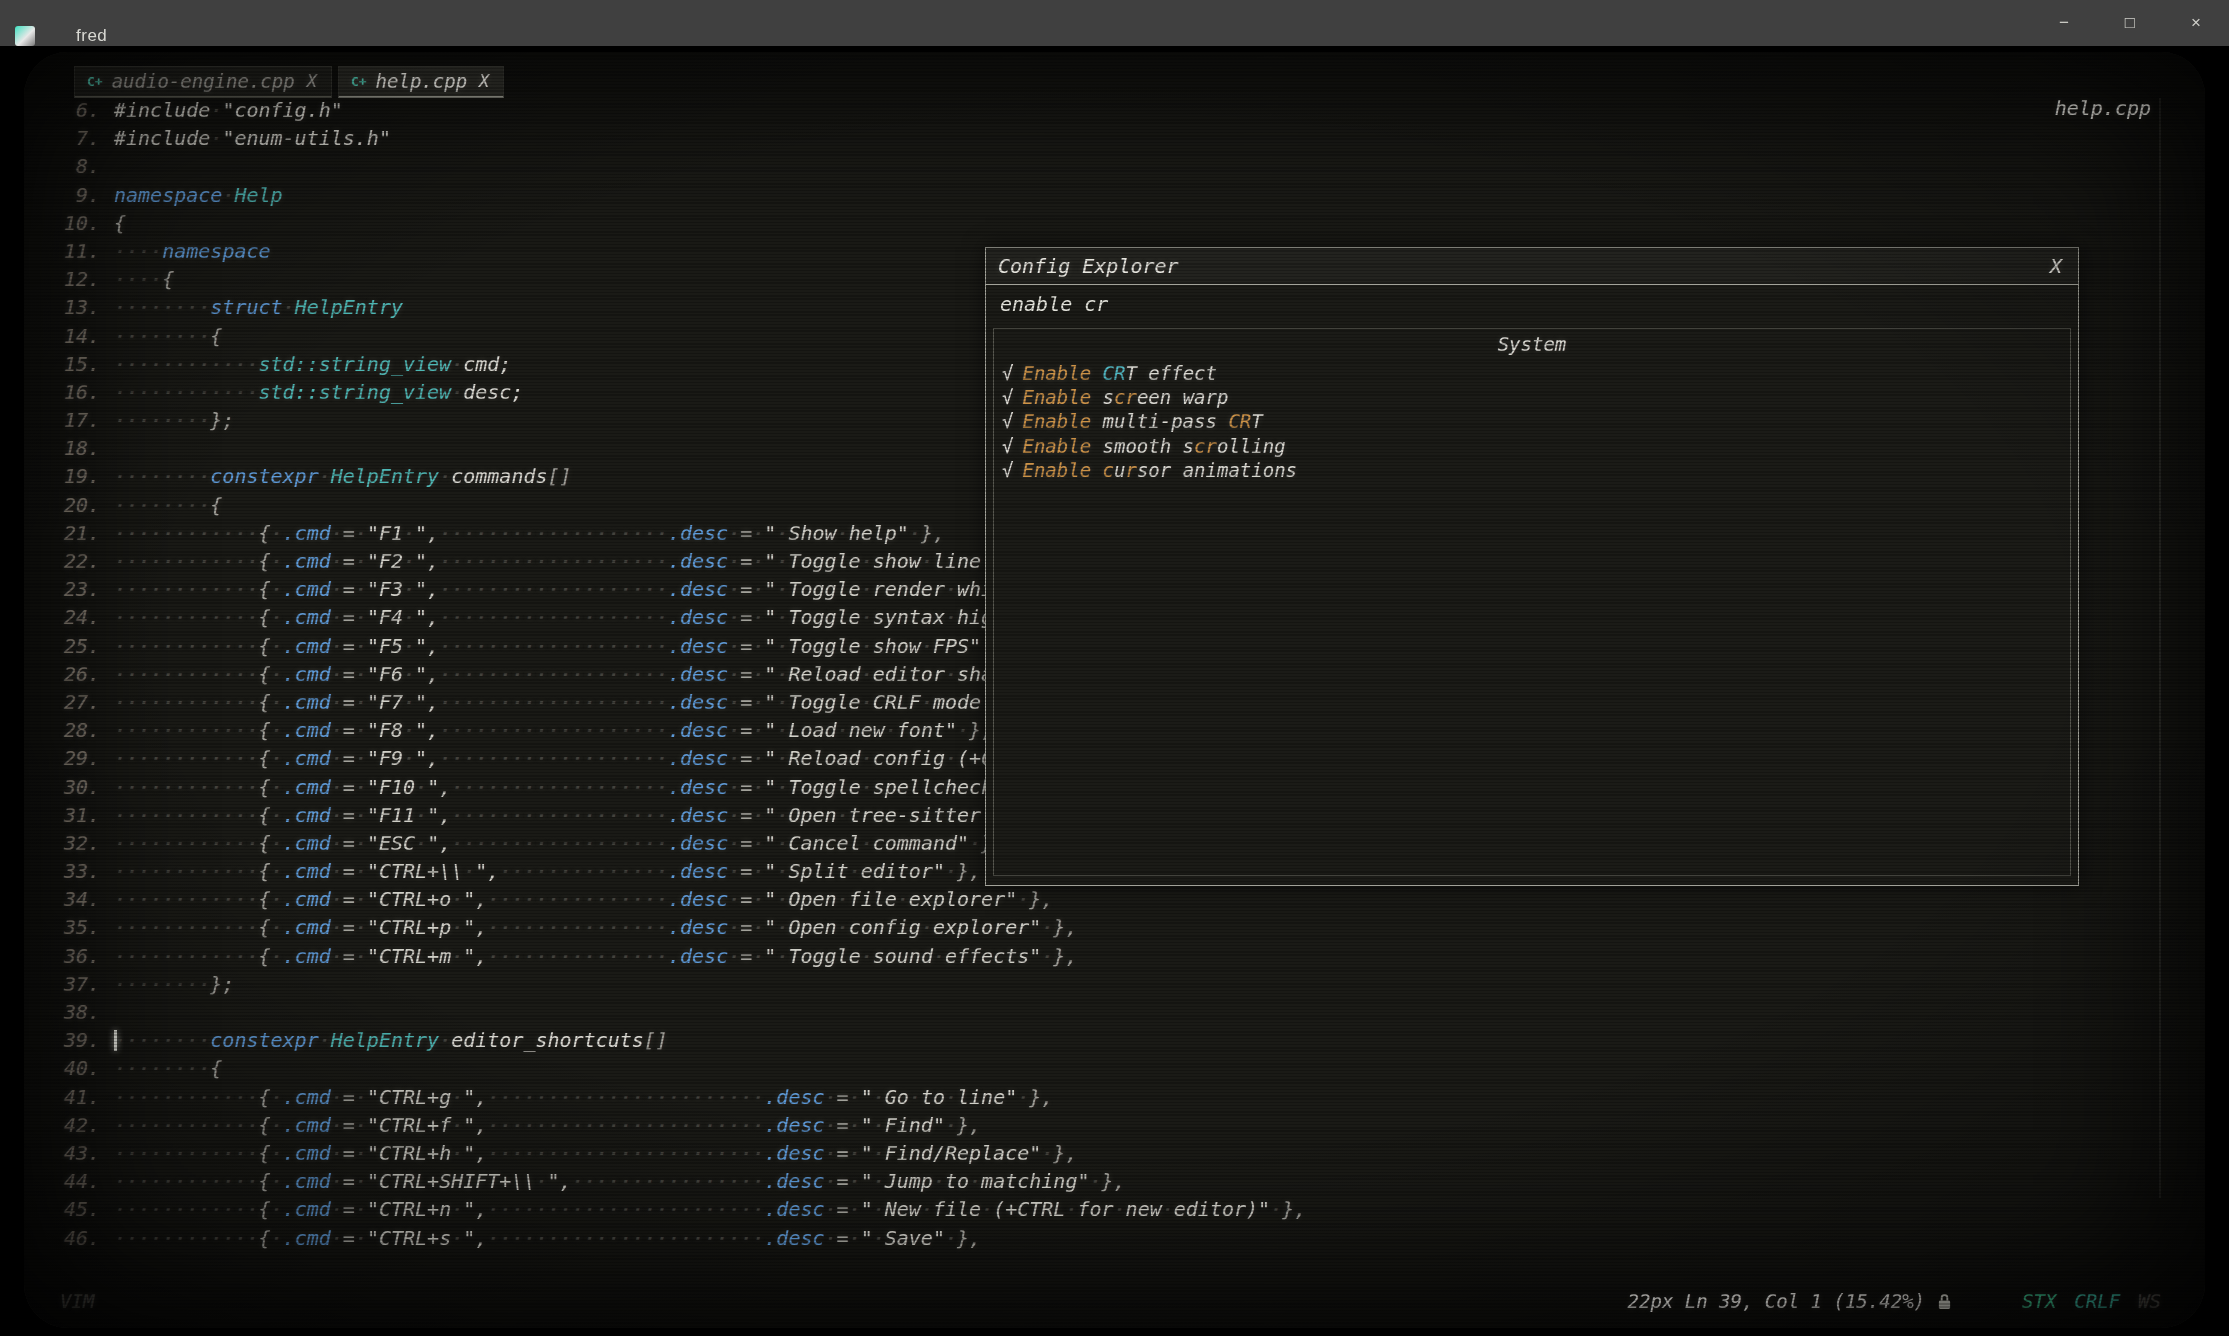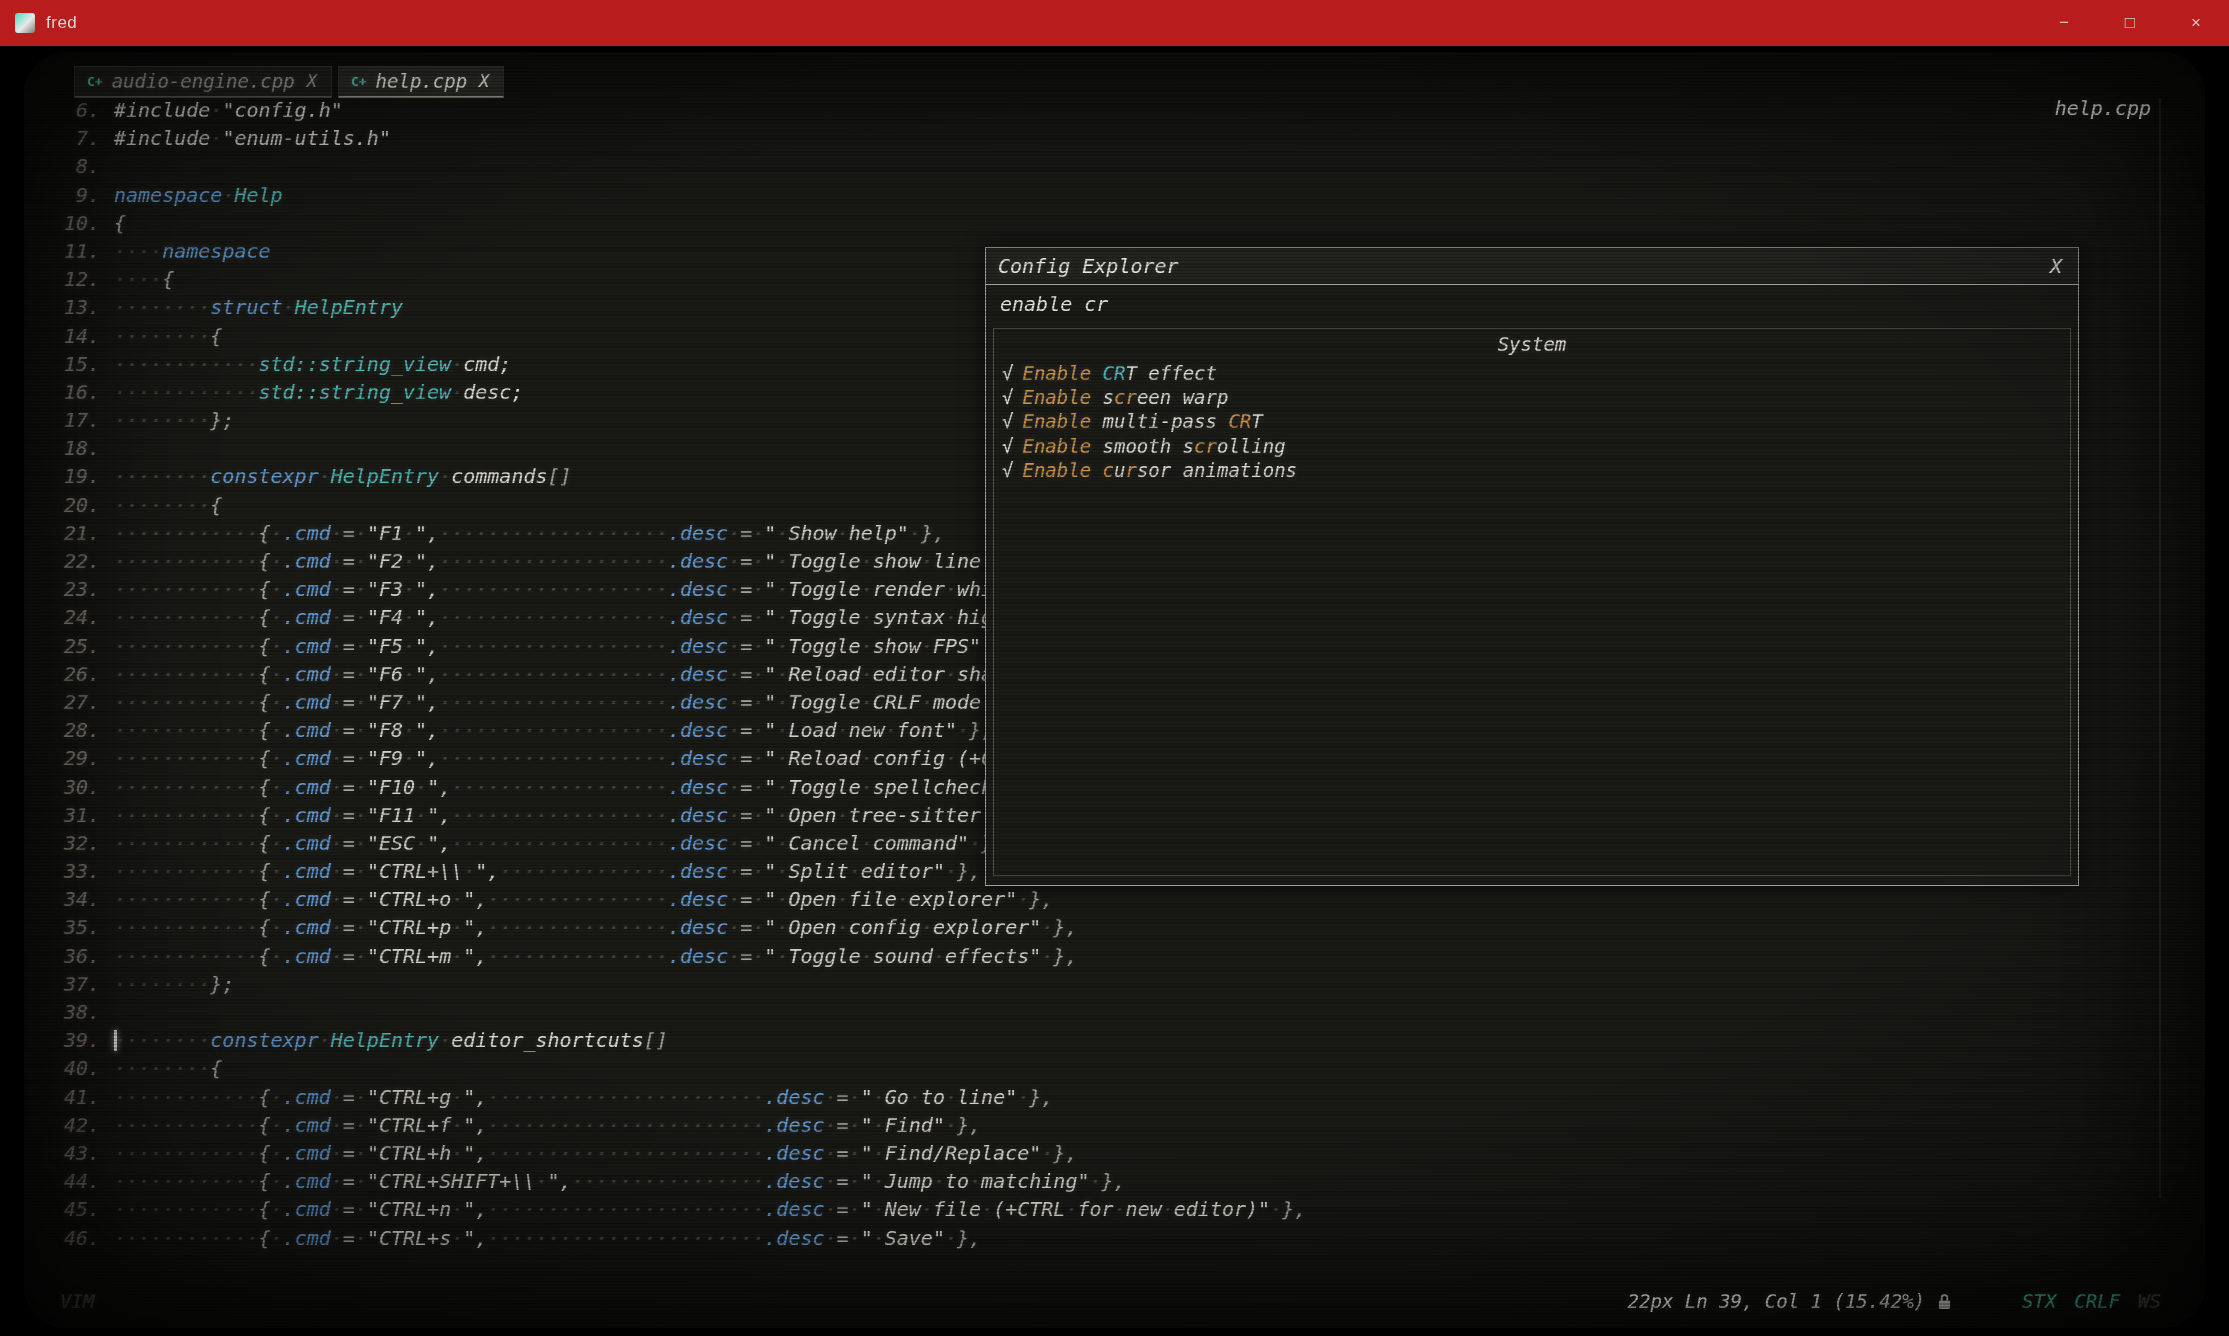--- a/index.html
+++ b/index.html
@@ -2,23 +2,23 @@
 <html><head>
 <meta charset="utf-8">
 <style>
   html,body { margin:0; padding:0; }
   body {
     width:2229px; height:1336px; position:relative; overflow:hidden;
     background:#000; font-family:"DejaVu Sans Mono", monospace;
   }
   
   .titlebar {
-    position:absolute; top:0; left:0; right:0; height:46px; background:#b91c1c;
-    display:flex; align-items:center; color:#d8d8d2;
-    font-family:"Liberation Sans", sans-serif; font-size:17px; z-index:100;
+    position:absolute; top:0; left:0; right:0; height:46px; background:#404040;
+    display:flex; align-items:flex-end; color:#d8d8d2;
+    font-family:"Liberation Sans", sans-serif; font-size:17px; z-index:100;gap:30px;
   }
   .app-icon { width:20px; height:20px; margin:0 11px 0 15px; border-radius:3px;
     background:linear-gradient(135deg,#3ee0c0 0%,#e8e8e8 55%,#7a7a7a 100%); }
   .win-title { letter-spacing:0.5px; }
   .win-controls { margin-left:auto; display:flex; height:100%; }
   .win-btn { width:66px; height:100%; display:flex; align-items:center; justify-content:center;
     font-size:17px; color:#cfcfc9; }
   
   .crt {
     position:absolute; left:24px; right:24px; top:52px; bottom:8px;

